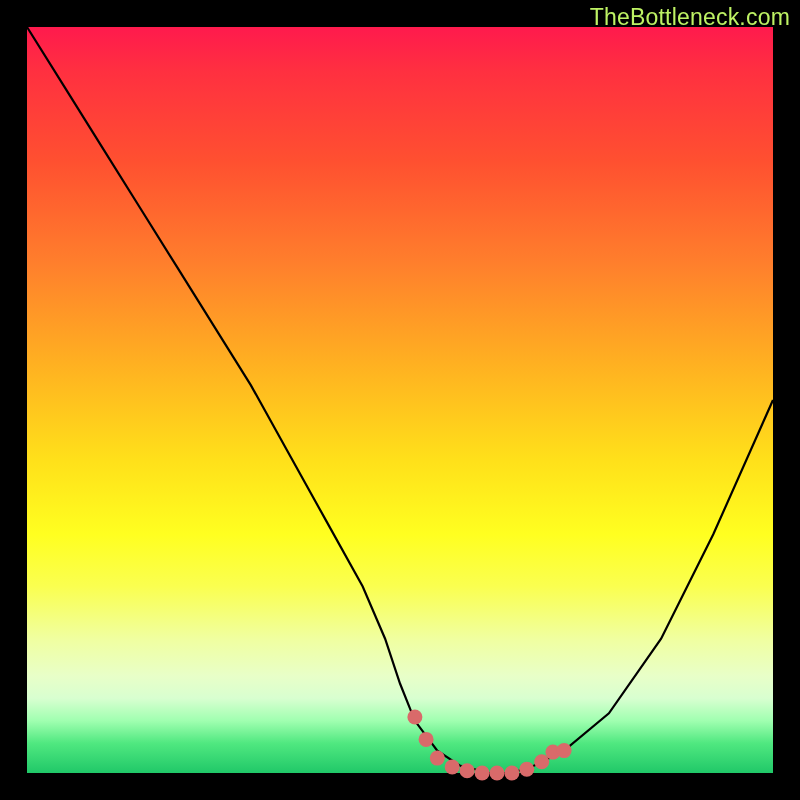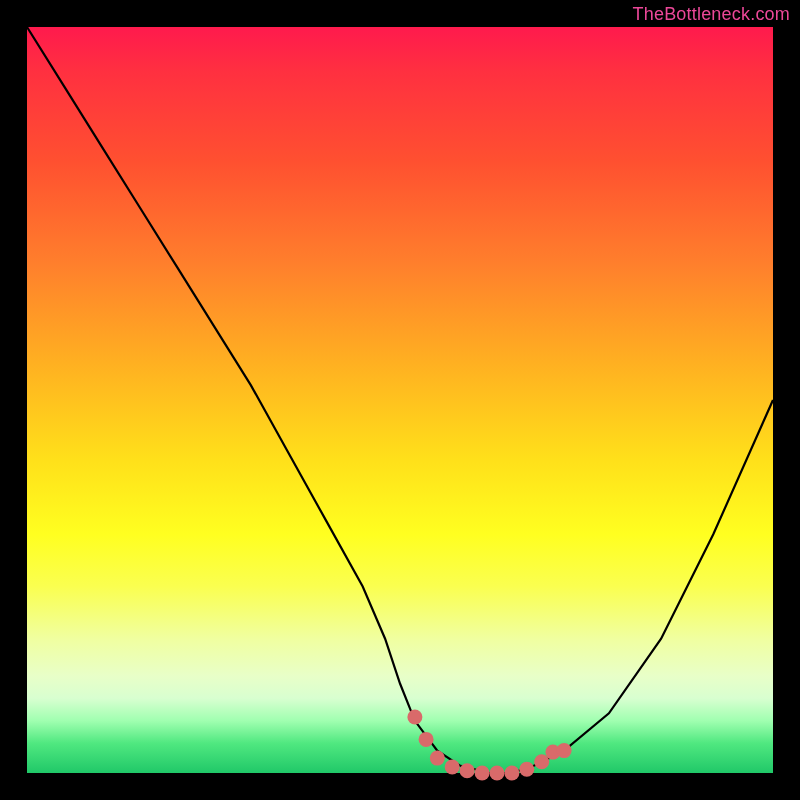--- a/index.html
+++ b/index.html
@@ -32,22 +32,22 @@
       #d8ffd0 90%,
       #a0ffb0 93%,
       #50e880 96%,
       #20c868 100%
     );
   }
   .watermark {
     position: absolute;
     top: 4px;
     right: 10px;
-    color: #ec4899;
-    font-size: 18px;
+    color: #bef264;
+    font-size: 23px;
     font-weight: 500;
     letter-spacing: 0.2px;
   }
   svg.overlay {
     position: absolute;
     left: 27px;
     top: 27px;
     width: 746px;
     height: 746px;
     overflow: visible;

